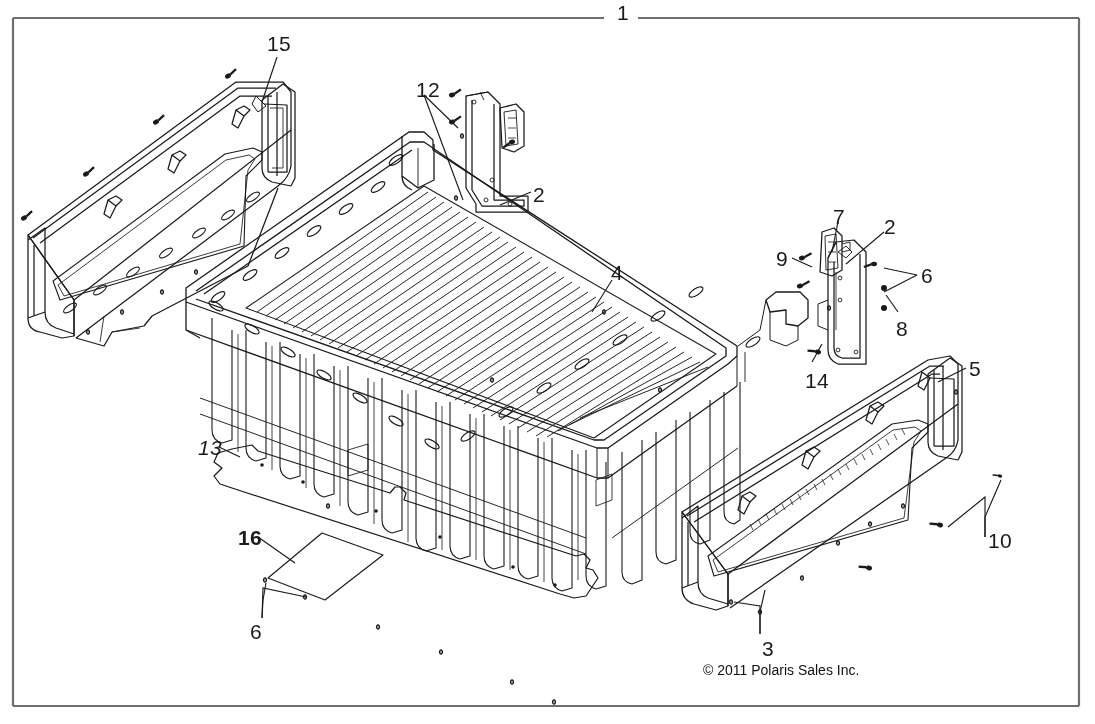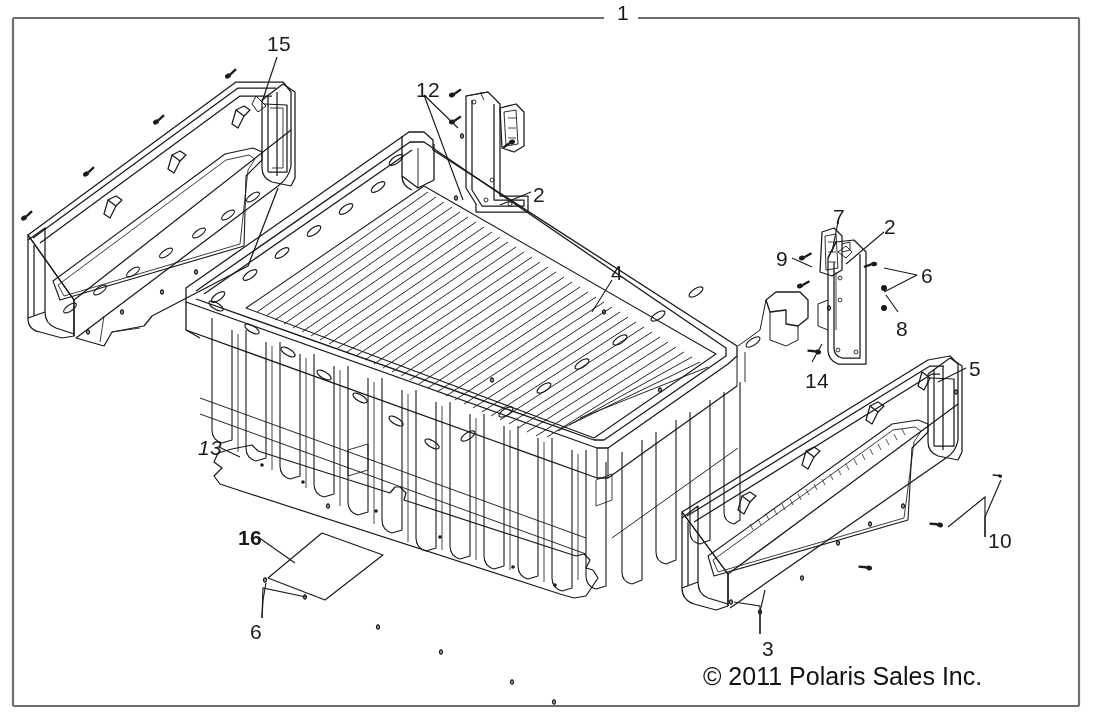--- a/index.html
+++ b/index.html
@@ -34,21 +34,21 @@
     color: #1a1a1a;
     line-height: 1;
     white-space: nowrap;
     letter-spacing: 0.2px;
   }
   #copyright {
     position: absolute;
     left: 703px;
     top: 662px;
     font-family: "Liberation Sans", sans-serif;
-    font-size: 25px;
+    font-size: 14px;
     color: #111111;
     white-space: nowrap;
   }
 </style>
 </head>
 <body>
 
 <div id="sheet">
 
   <svg id="drawing" viewBox="0 0 1095 724">

